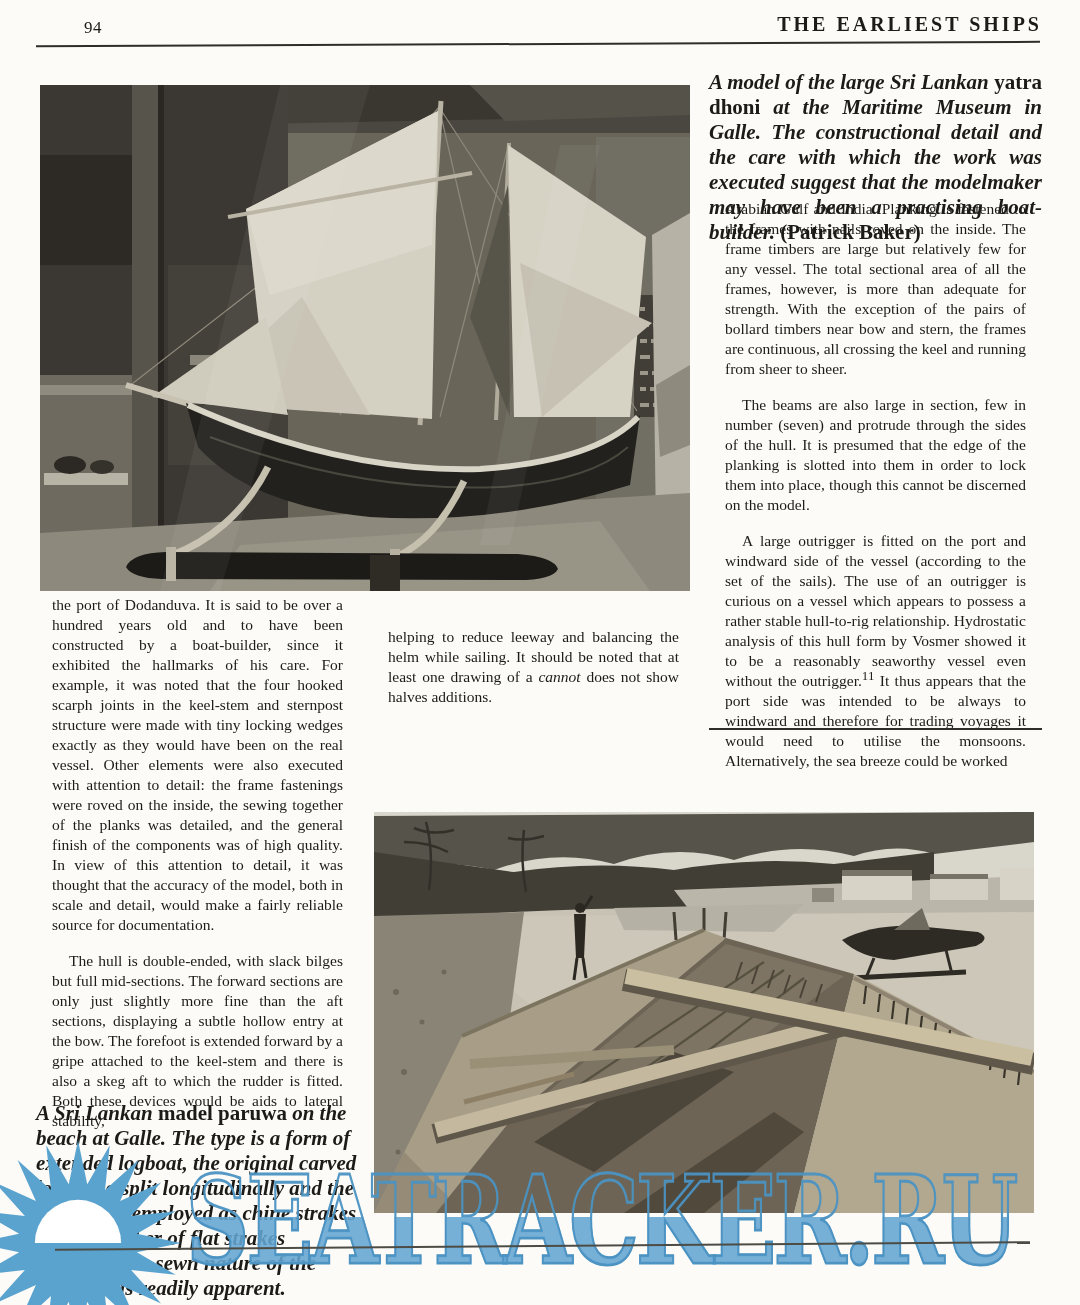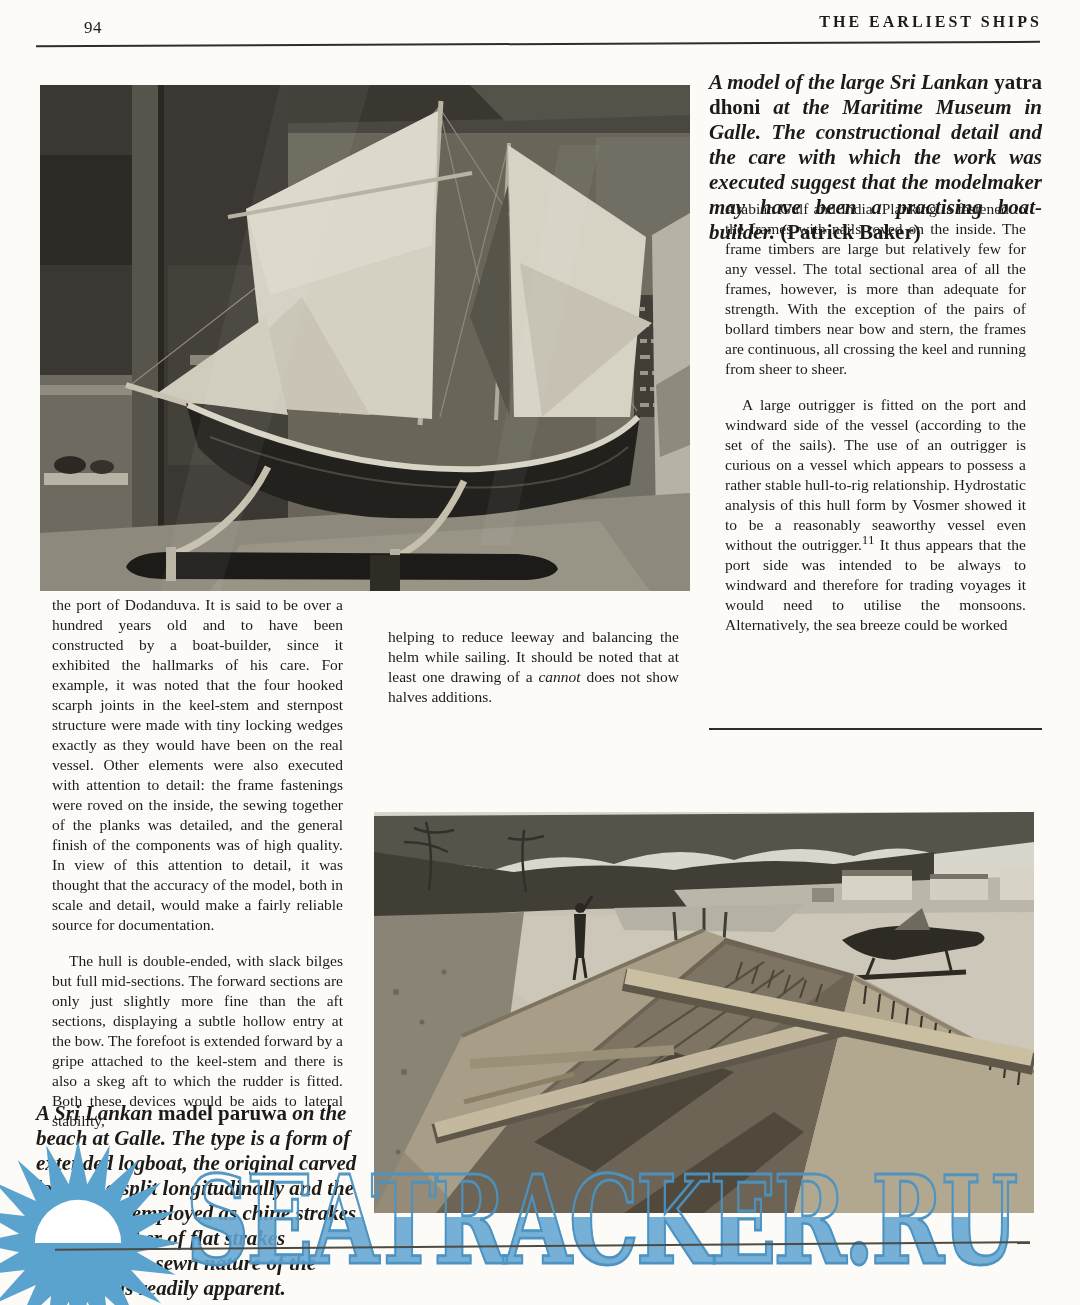--- a/index.html
+++ b/index.html
@@ -3,21 +3,21 @@
 <meta charset="utf-8">
 <style>
   html,body{margin:0;padding:0;background:#e8e6e2;}
   .page{
     position:relative; width:1080px; height:1305px; margin:0 auto;
     background:#fcfbf8; overflow:hidden;
     font-family:"Liberation Serif", serif; color:#1c1b18;
   }
   
   .page-num{position:absolute;left:36px;top:18px;font-size:17px;letter-spacing:.5px;margin-left:48px;}
-  .running-title{position:absolute;right:38px;top:13px;font-size:16px;letter-spacing:3px;font-weight:bold;}
+  .running-title{position:absolute;right:38px;top:13px;font-size:20px;letter-spacing:3px;font-weight:bold;}
   .header-rule{position:absolute;left:36px;top:43px;width:1004px;height:2px;background:#2e2d2a;transform:rotate(-0.25deg);}
   
   .col{position:absolute;text-align:justify;font-size:15.5px;line-height:20px;}
   .col p{margin:16px;}
   .col p.indent{text-indent:17px;}
   .col-left{left:36px;top:579px;width:323px;}
   .col-mid{left:372px;top:611px;width:323px;}
   .col-right{left:709px;top:183px;width:333px;}
   .caption{position:absolute;font-size:21px;line-height:25px;font-style:normal;font-weight:bold;}
   .caption .it{font-style:italic;}
@@ -143,20 +143,21 @@
 
       <polygon points="240,0 330,0 180,506 120,506" fill="#ffffff" opacity="0.05"></polygon>
       <polygon points="520,60 560,60 470,460 440,460" fill="#ffffff" opacity="0.05"></polygon>
     </svg>
   </div>
 
   <div class="caption cap-right"><span class="it">A model of the large Sri Lankan </span><span>yatra dhoni</span><span class="it"> at the Maritime Museum in Galle. The constructional detail and the care with which the work was executed suggest that the modelmaker may have been a practising boat-builder.</span><span> (Patrick Baker)</span></div>
 
   <div class="col col-right">
     <p>Arabian Gulf and India. Planking is fastened to the frames with nails roved on the inside. The frame timbers are large but relatively few for any vessel. The total sectional area of all the frames, however, is more than adequate for strength. With the exception of the pairs of bollard timbers near bow and stern, the frames are continuous, all crossing the keel and running from sheer to sheer.</p>
+    <p class="indent">The beams are also large in section, few in number (seven) and protrude through the sides of the hull. It is presumed that the edge of the planking is slotted into them in order to lock them into place, though this cannot be discerned on the model.</p>
     <p class="indent"><span>A large outrigger is fitted on the port and windward side of the vessel (according to the set of the sails). The use of an outrigger is curious on a vessel which appears to possess a rather stable hull-to-rig relationship. Hydrostatic analysis of this hull form by Vosmer showed it to be a reasonably seaworthy vessel even without the outrigger.</span><sup>11</sup><span> It thus appears that the port side was intended to be always to windward and therefore for trading voyages it would need to utilise the monsoons. Alternatively, the sea breeze could be worked</span></p>
   </div>
 
   <div class="footnote-rule"></div>
 
   <div class="col col-left">
     <p>the port of Dodanduva. It is said to be over a hundred years old and to have been constructed by a boat-builder, since it exhibited the hallmarks of his care. For example, it was noted that the four hooked scarph joints in the keel-stem and sternpost structure were made with tiny locking wedges exactly as they would have been on the real vessel. Other elements were also executed with attention to detail: the frame fastenings were roved on the inside, the sewing together of the planks was detailed, and the general finish of the components was of high quality. In view of this attention to detail, it was thought that the accuracy of the model, both in scale and detail, would make a fairly reliable source for documentation.</p>
     <p class="indent">The hull is double-ended, with slack bilges but full mid-sections. The forward sections are only just slightly more fine than the aft sections, displaying a subtle hollow entry at the bow. The forefoot is extended forward by a gripe attached to the keel-stem and there is also a skeg aft to which the rudder is fitted. Both these devices would be aids to lateral stability,</p>
   </div>
 

